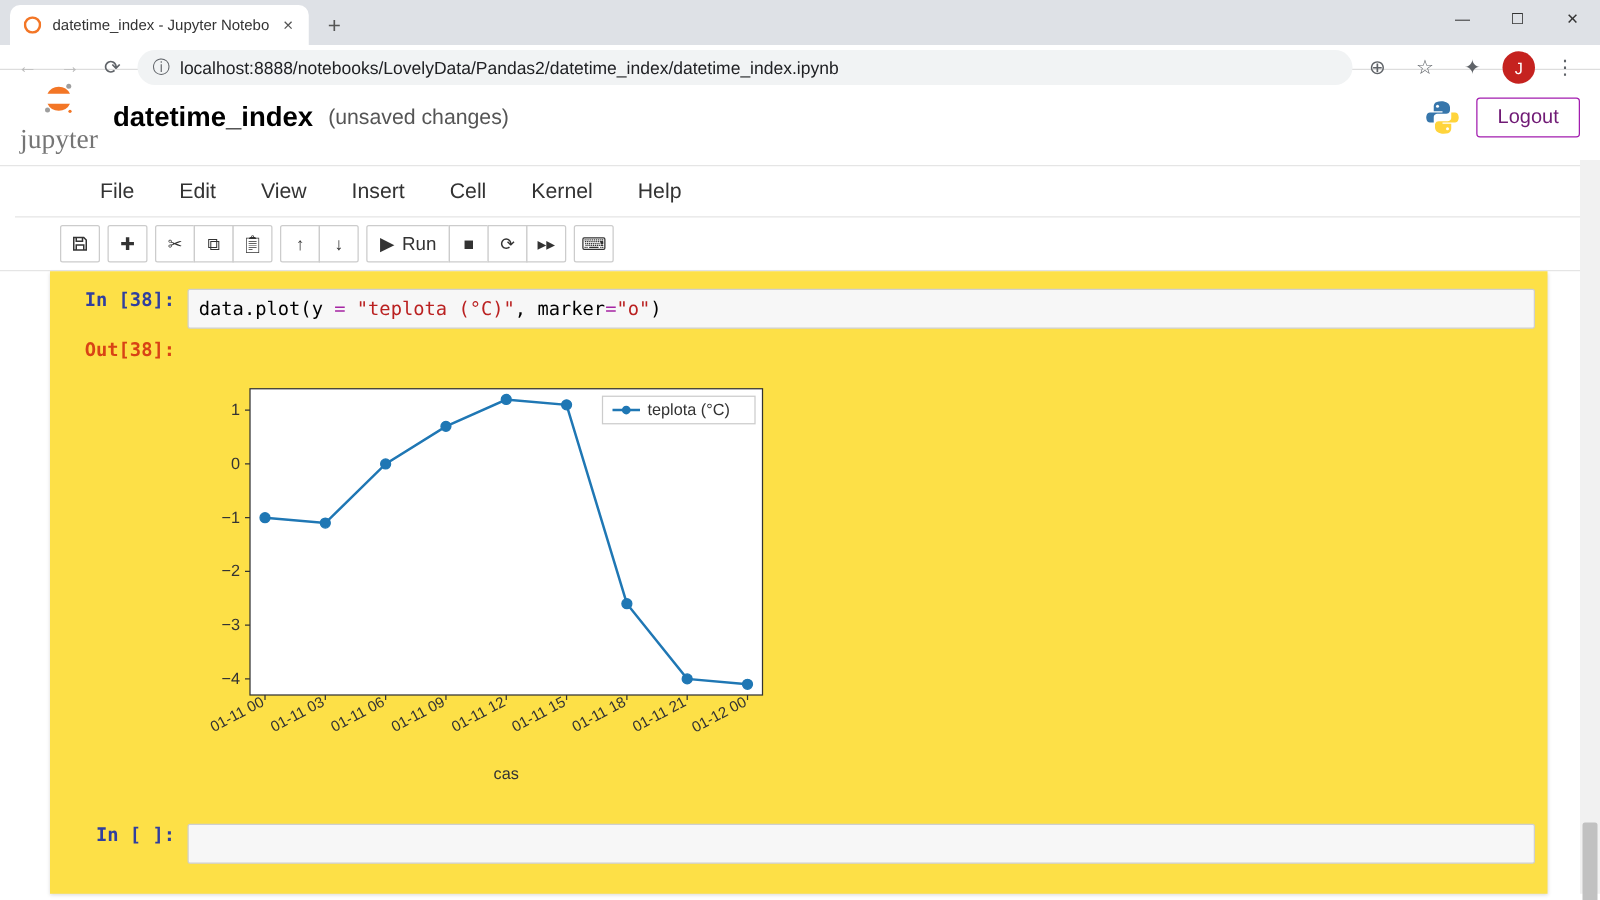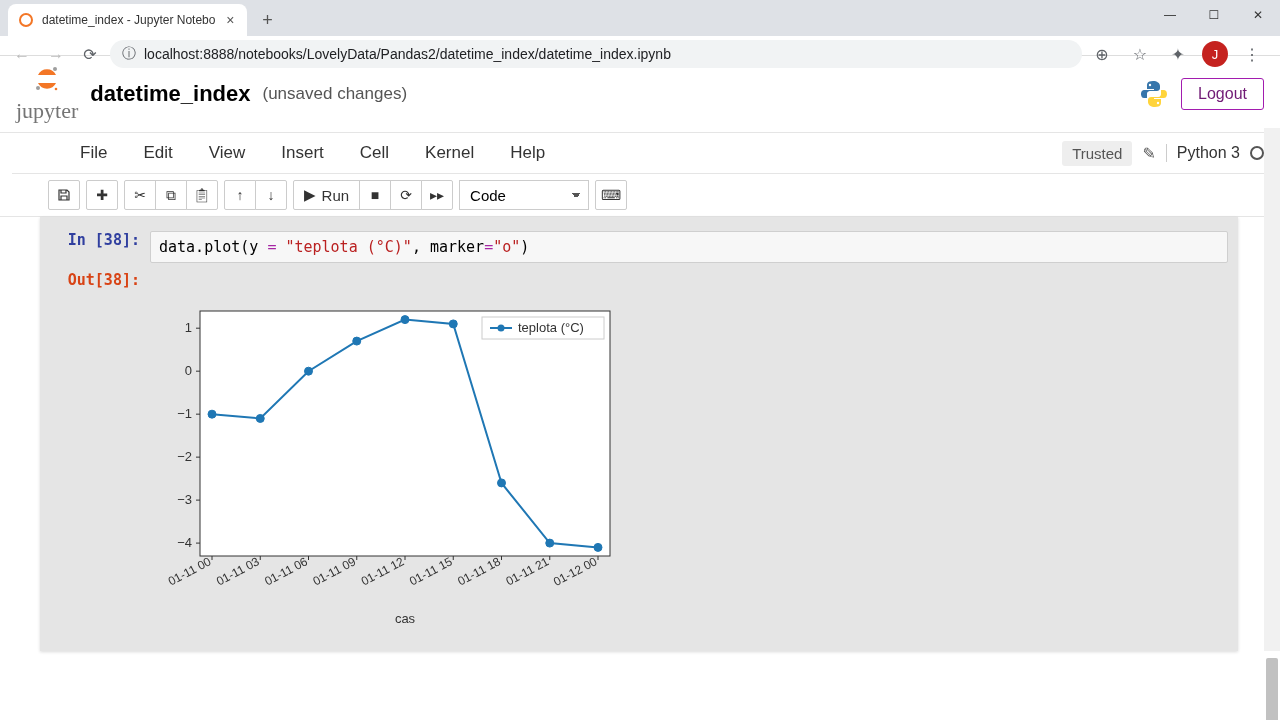--- a/index.html
+++ b/index.html
@@ -49,21 +49,21 @@
   .toolbar { display: flex; align-items: center; padding: 6px 8px 6px 48px; gap: 6px; border-bottom: 1px solid #e5e5e5; }
   .tool-btn { width: 32px; height: 30px; border: 1px solid #ccc; background: #fff; display: inline-flex; align-items: center; justify-content: center; border-radius: 2px; font-size: 14px; color: #333; }
   .tool-group { display: flex; }
   .tool-group .tool-btn { border-radius: 0; margin-left: -1px; }
   .tool-group .tool-btn:first-child { border-radius: 2px 0 0 2px; margin-left: 0; }
   .tool-group .tool-btn:last-child { border-radius: 0 2px 2px 0; }
   .run-btn { width: auto; padding: 0 10px; gap: 6px; font-size: 15px; }
   .cell-type-select { height: 30px; border: 1px solid #ccc; padding: 0 28px 0 10px; font-size: 15px; background: #fff; appearance: none; position: relative; background-image: linear-gradient(45deg, transparent 50%, #555 50%), linear-gradient(135deg, #555 50%, transparent 50%); background-position: right 12px center, right 7px center; background-size: 5px 5px, 5px 5px; background-repeat: no-repeat; min-width: 130px; }
   
   
-  .notebook-container { padding: 10px 0 20px 0; margin: 0 42px 0 40px; position: relative; background: #e5e5e5; box-shadow: 0 1px 3px rgba(0,0,0,0.15); }
+  .notebook-container { padding: 10px 0 20px 0; margin: 0 42px 0 40px; position: relative; background: #fde047; box-shadow: 0 1px 3px rgba(0,0,0,0.15); }
   .cell-row { display: flex; padding: 4px 10px; }
   .prompt { width: 100px; text-align: right; padding-right: 10px; font-family: "Consolas", monospace; font-size: 15px; }
   .prompt-in { color: #303f9f; font-weight: bold; }
   .prompt-out { color: #d84315; font-weight: bold; }
   .cell-input { flex: 1; background: #f7f7f7; border: 1px solid #cfcfcf; padding: 6px 8px; font-family: "Consolas", monospace; font-size: 15px; border-radius: 2px; }
   .cell-output { flex: 1; padding: 6px 8px; font-family: "Consolas", monospace; font-size: 15px; }
   .code-line .str { color: #ba2121; }
   .code-line .op { color: #a626a4; }
   
   
@@ -149,26 +149,20 @@
 <div class="menubar">
   <div class="menu-items">
     <span class="menu-item">File</span>
     <span class="menu-item">Edit</span>
     <span class="menu-item">View</span>
     <span class="menu-item">Insert</span>
     <span class="menu-item">Cell</span>
     <span class="menu-item">Kernel</span>
     <span class="menu-item">Help</span>
   </div>
-  <div class="menubar-right">
-    <span class="trusted">Trusted</span>
-    <span class="pencil">✎</span>
-    <span class="kernel-name">Python 3</span>
-    <span class="kernel-idle"></span>
-  </div>
 </div>
 
 <div class="toolbar">
   <button class="tool-btn">
         <svg width="14" height="14" viewBox="0 0 14 14">
           <path d="M 2 2 L 10 2 L 12 4 L 12 12 L 2 12 Z M 4 2 L 4 5 L 9 5 L 9 2 M 4 8 L 10 8 L 10 12 L 4 12 Z" fill="none" stroke="#333" stroke-width="1.2"></path>
         </svg>
       </button>
   <button class="tool-btn">✚</button>
   <div class="tool-group">
@@ -179,23 +173,20 @@
   <div class="tool-group">
     <button class="tool-btn">↑</button>
     <button class="tool-btn">↓</button>
   </div>
   <div class="tool-group">
     <button class="tool-btn run-btn">▶ <span>Run</span></button>
     <button class="tool-btn">■</button>
     <button class="tool-btn">⟳</button>
     <button class="tool-btn">▸▸</button>
   </div>
-  <select class="cell-type-select">
-    <option>Code</option>
-  </select>
   <button class="tool-btn">⌨</button>
 </div>
 
 <div class="notebook-container">
   <div class="cell-row">
     <div class="prompt prompt-in">In [38]:</div>
     <div class="cell-input">
       <span class="code-line"><span>data.plot(y </span><span class="op">=</span><span class="str"> "teplota (°C)"</span><span>, marker</span><span class="op">=</span><span class="str">"o"</span><span>)</span></span>
     </div>
   </div>
@@ -247,19 +238,23 @@
           <circle cx="351.5" cy="181.9298245614035" r="4" fill="#1f77b4" stroke="#1f77b4"></circle>
           <circle cx="399.75" cy="242.10526315789474" r="4" fill="#1f77b4" stroke="#1f77b4"></circle>
           <circle cx="448" cy="246.40350877192984" r="4" fill="#1f77b4" stroke="#1f77b4"></circle>
           <rect x="332" y="16" width="122" height="22" fill="#fff" stroke="#ccc"></rect>
           <line x1="340" y1="27" x2="362" y2="27" stroke="#1f77b4" stroke-width="2"></line>
           <circle cx="351" cy="27" r="3.5" fill="#1f77b4"></circle>
           <text x="368" y="31" font-size="13" fill="#333" font-family="Arial">teplota (°C)</text>
         </svg>
   </div>
 
+  <div class="cell-row" style="margin-top:24px;">
+    <div class="prompt empty-prompt">In [ ]:</div>
+    <div class="cell-input">&nbsp;</div>
+  </div>
 </div>
 
 <div class="scrollbar-v">
   <div class="scroll-thumb outer"></div>
 </div>
 
 </div>
 
 </body></html>

